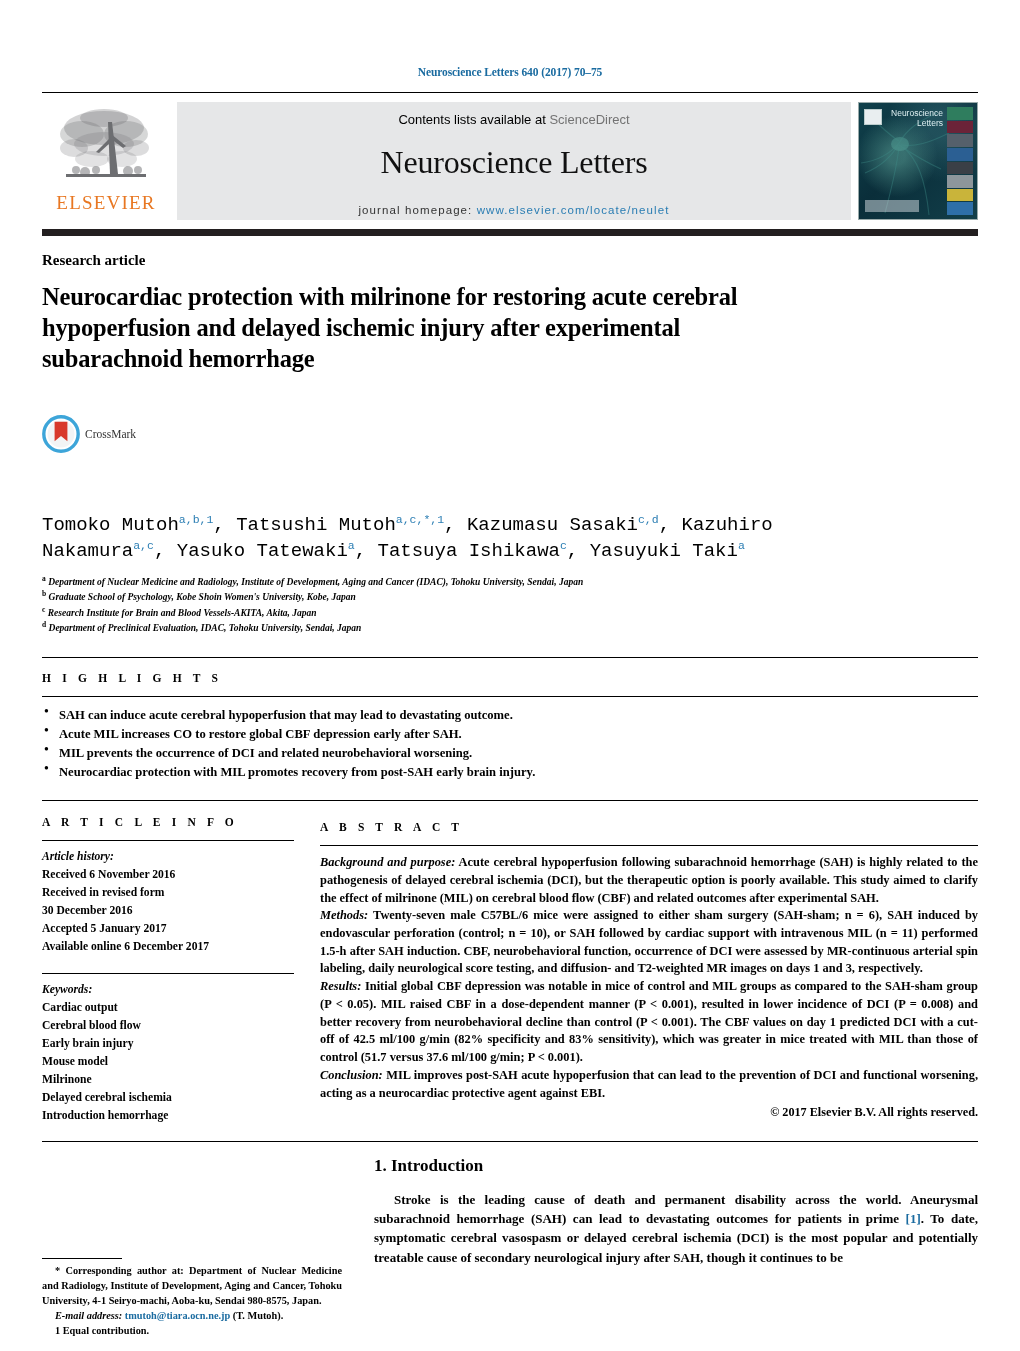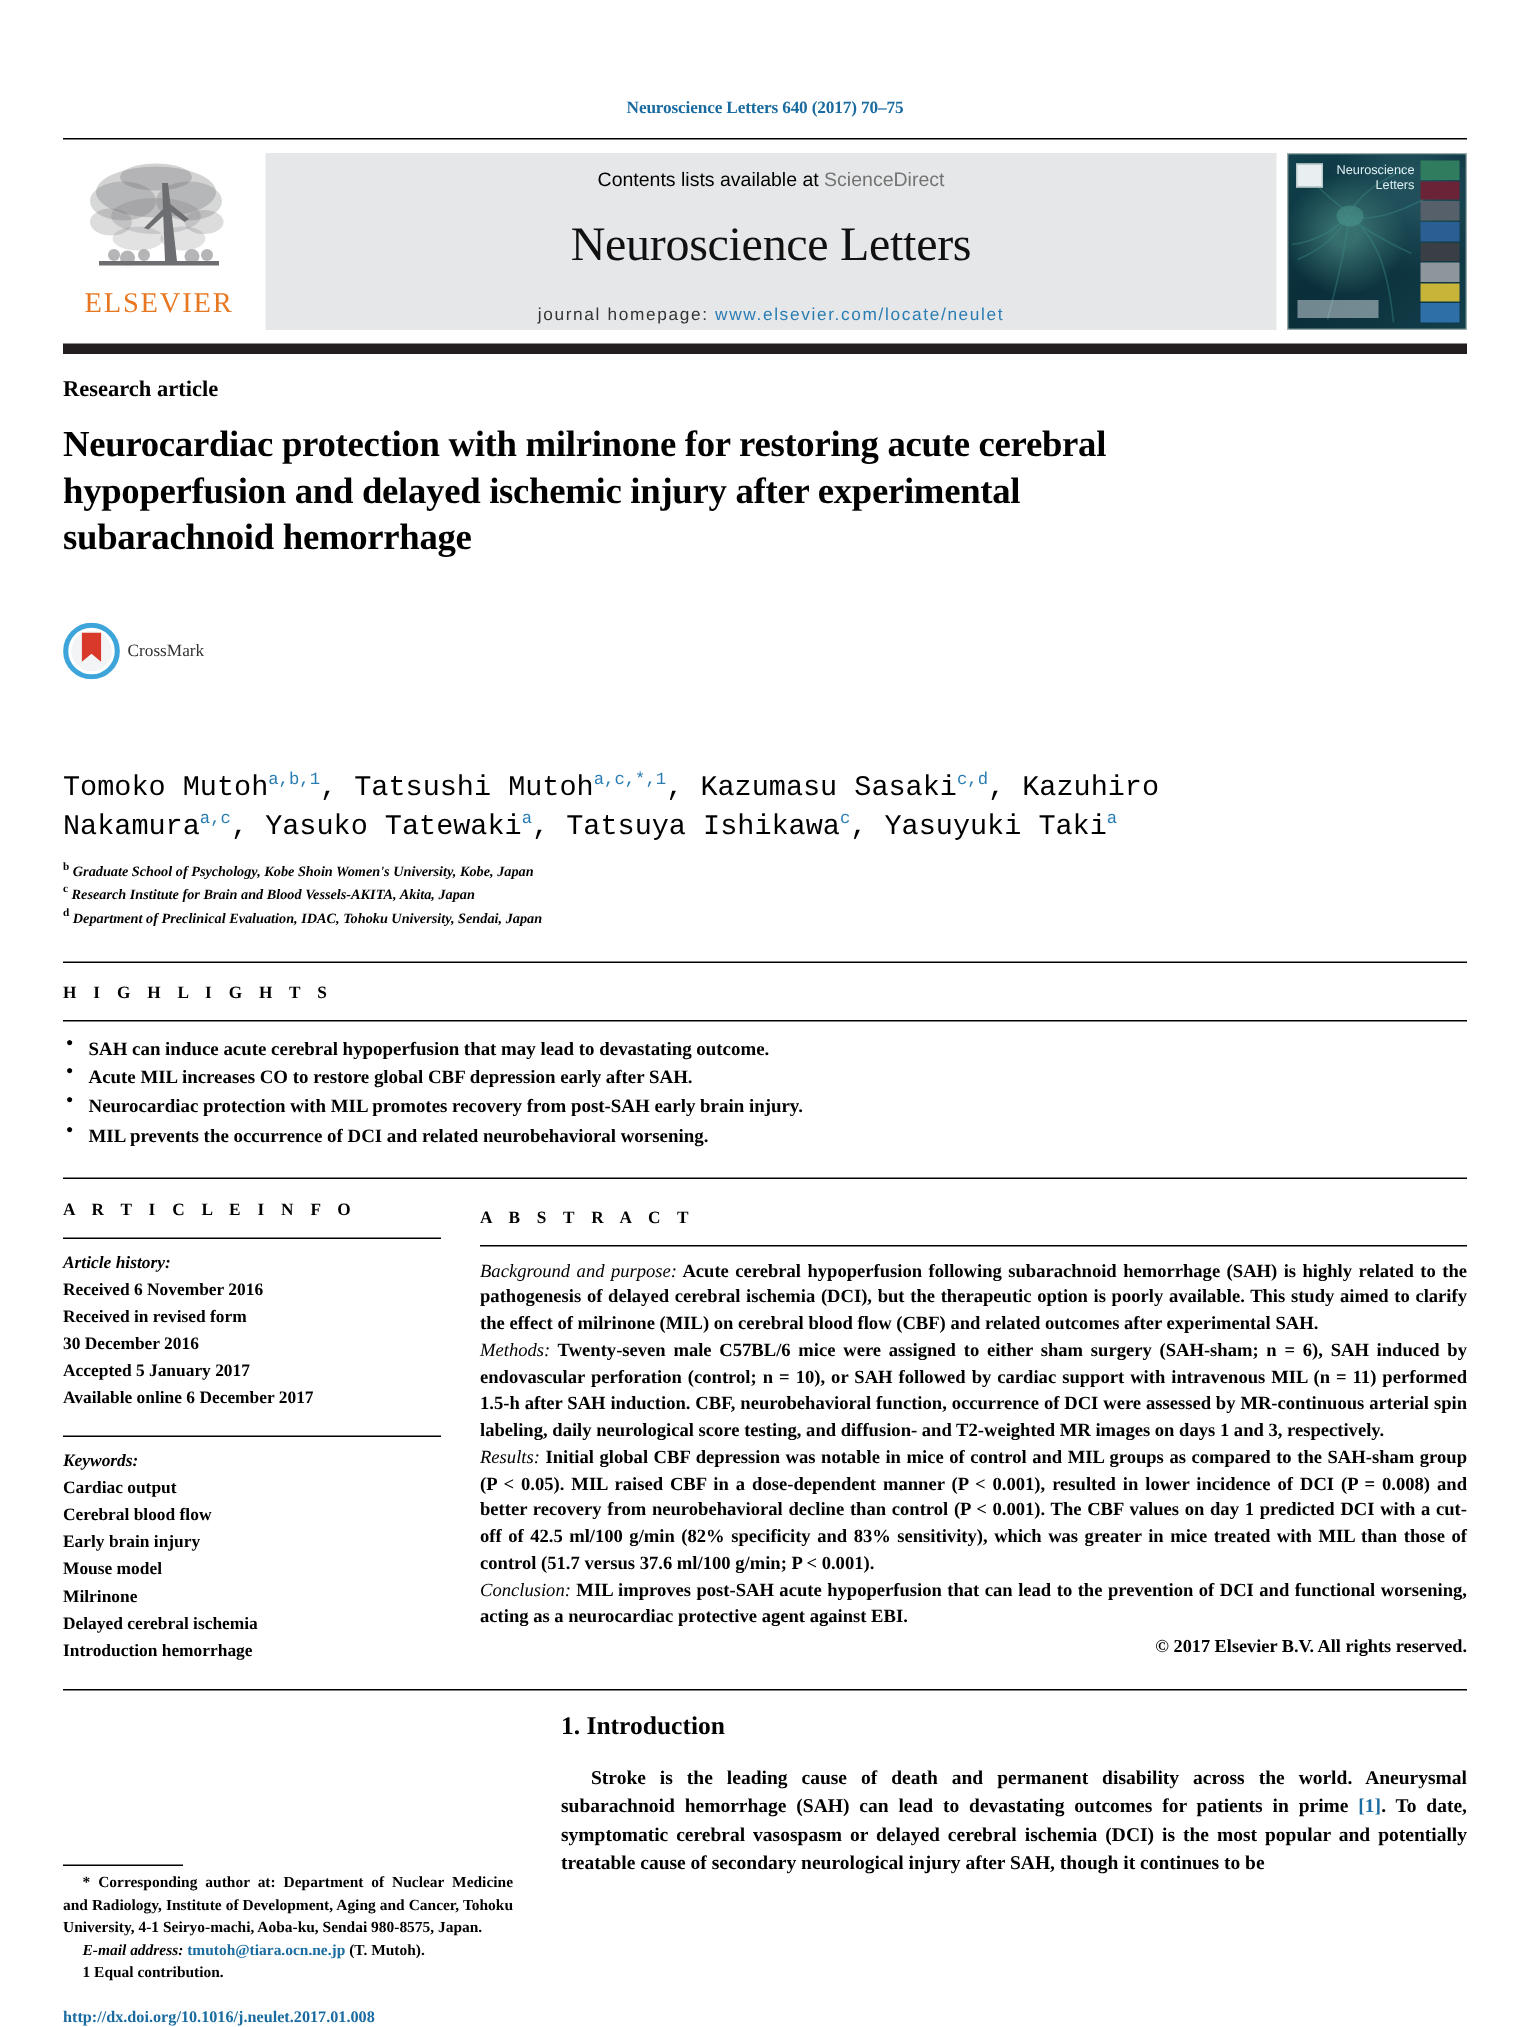--- a/index.html
+++ b/index.html
@@ -305,21 +305,21 @@
   }
   .abstract {
     font-family: "Liberation Serif", serif;
     font-size: 12.4px;
     font-weight: bold;
     line-height: 1.43;
     text-align: justify;
     padding-top: 8px;
   }
   .abstract p { margin: 0; }
-  .abstract .lead { font-style: italic; font-weight: normal; }
+  .abstract .lead { font-style: italic; font-weight: bold; }
   .copyright {
     text-align: right;
     font-family: "Liberation Serif", serif;
     font-size: 12.2px;
     font-weight: bold;
     margin-top: 3px;
   }
 
   
   .body-rule {
@@ -481,33 +481,34 @@
           <circle cx="19" cy="19" r="13.5" fill="#f2f4f5"></circle>
           <path d="M12.6 6.8 h12.8 v19.4 l-6.4 -5.3 l-6.4 5.3 Z" fill="#d8392b"></path>
         </svg>
         <span class="crossmark-label">CrossMark</span>
       </div>
     </div>
 
     <div class="authors"><span>Tomoko Mutoh</span><sup>a,b,1</sup>, <span>Tatsushi Mutoh</span><sup>a,c,*,1</sup>, <span>Kazumasu Sasaki</span><sup>c,d</sup>, <span>Kazuhiro Nakamura</span><sup>a,c</sup>, <span>Yasuko Tatewaki</span><sup>a</sup>, <span>Tatsuya Ishikawa</span><sup>c</sup>, <span>Yasuyuki Taki</span><sup>a</sup></div>
 
     <div class="affils">
+        <div><sup>a</sup> Department of Nuclear Medicine and Radiology, Institute of Development, Aging and Cancer (IDAC), Tohoku University, Sendai, Japan</div>
         <div><sup>b</sup> Graduate School of Psychology, Kobe Shoin Women's University, Kobe, Japan</div>
         <div><sup>c</sup> Research Institute for Brain and Blood Vessels-AKITA, Akita, Japan</div>
         <div><sup>d</sup> Department of Preclinical Evaluation, IDAC, Tohoku University, Sendai, Japan</div>
       </div>
 
     <div class="hl-rule-top"></div>
     <div class="section-tag">H I G H L I G H T S</div>
     <div class="hl-rule-bottom"></div>
     <ul class="highlights">
         <li>SAH can induce acute cerebral hypoperfusion that may lead to devastating outcome.</li>
         <li>Acute MIL increases CO to restore global CBF depression early after SAH.</li>
+        <li>MIL prevents the occurrence of DCI and related neurobehavioral worsening.</li>
         <li>Neurocardiac protection with MIL promotes recovery from post-SAH early brain injury.</li>
-        <li>MIL prevents the occurrence of DCI and related neurobehavioral worsening.</li>
       </ul>
 
     <div class="ia-rule"></div>
 
     <div class="ia-wrap">
       <div class="info-col">
         <div class="section-tag" style="margin-top:2px;">A R T I C L E   I N F O</div>
         <div class="info-rule"></div>
         <div class="info-block">
           <div class="lbl">Article history:</div>

